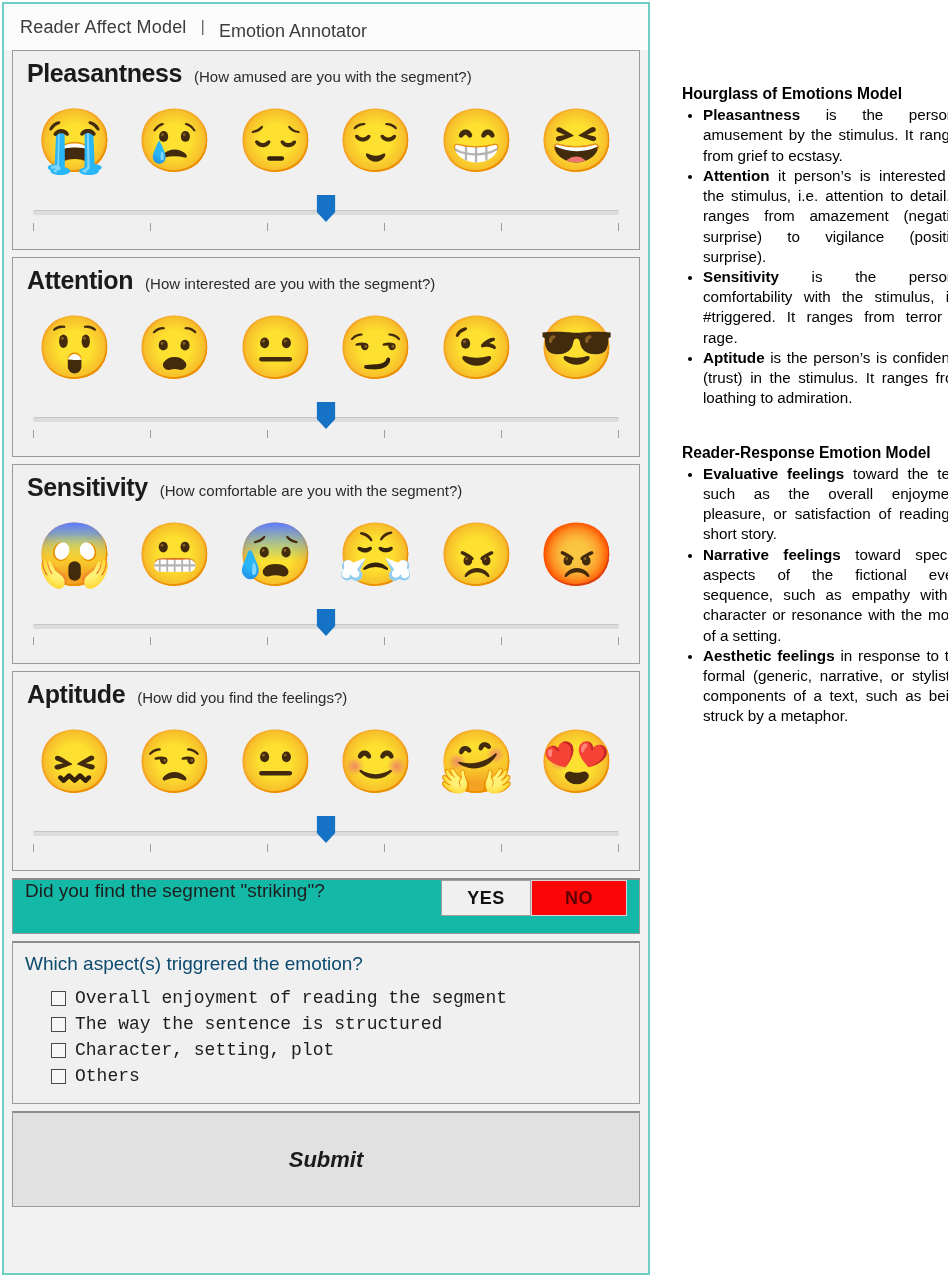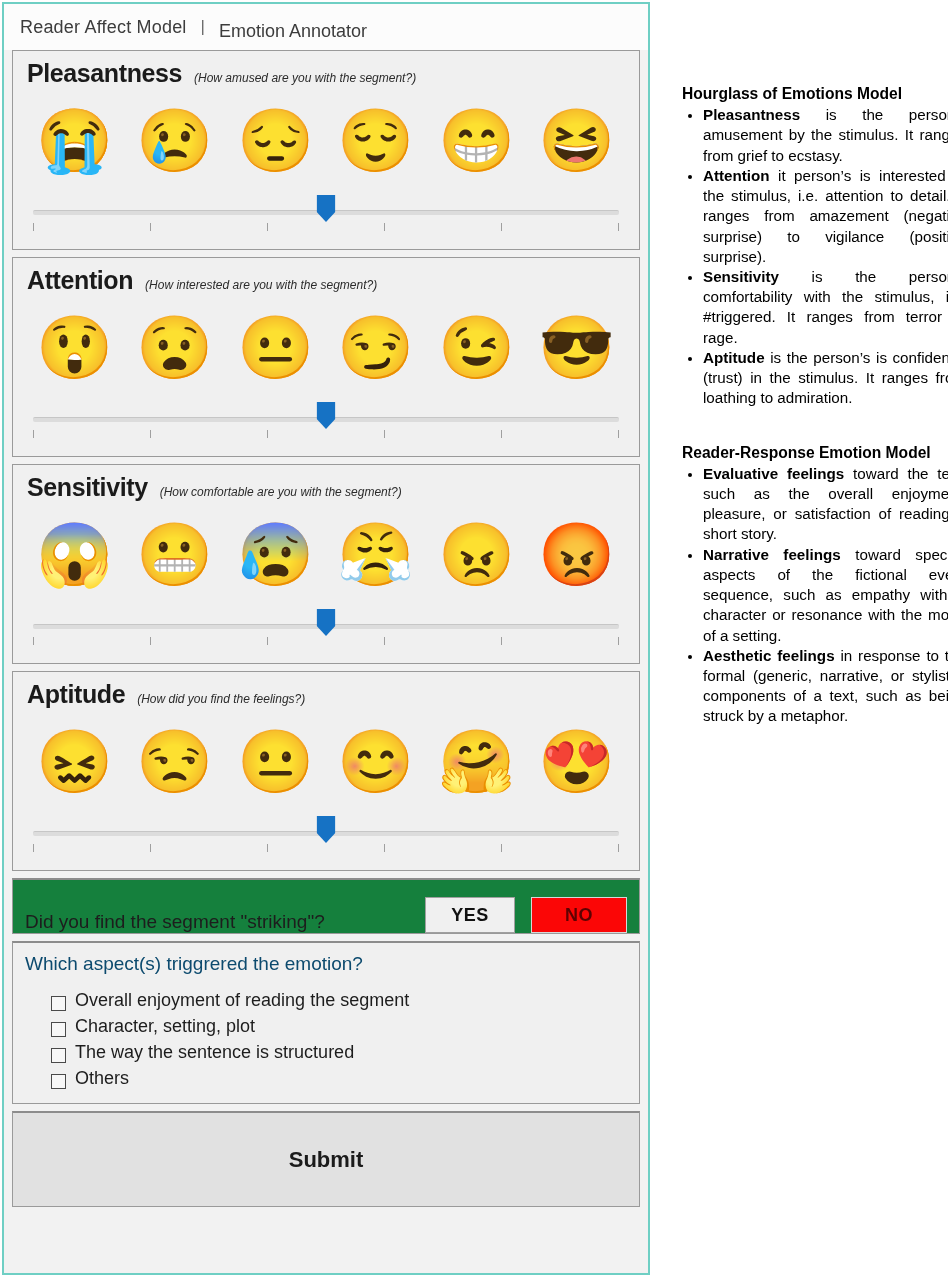--- a/index.html
+++ b/index.html
@@ -59,24 +59,23 @@
     height: 32px;
   }
   .dim-title {
     font-size: 25px;
     font-weight: bold;
     color: #1b1b1b;
     letter-spacing: -0.4px;
     font-family: "Liberation Sans", sans-serif;
   }
   .dim-q {
-    font-size: 12px;
+    font-size: 15px;
     color: #2b2b2b;
     margin-left: 12px;
-    font-style: italic;
   }
   .emoji-row {
     display: flex;
     justify-content: space-between;
     align-items: center;
     padding: 4px 6px 2px 6px;
     height: 102px;
   }
   .emoji {
     font-size: 62px;
@@ -116,44 +115,44 @@
     justify-content: space-between;
   }
   .slider-ticks span {
     display: block;
     width: 1px; height: 8px;
     background: #9f9f9f;
   }
 
   
   .striking-panel {
-    background: #15803d;
+    background: #14b8a6;
     border: 1px solid #9a9a9a;
     border-top: 2px solid #8c8c8c;
     margin-bottom: 7px;
     height: 56px;
     display: flex;
-    align-items: flex-end;
+    align-items: flex-start;
     padding: 0 12px 0 12px;
   }
   .striking-q {
     flex: 1 1 auto;
     font-size: 19px;
     color: #1d1d1d;
   }
   .btn-yes {
     width: 90px; height: 36px;
     background: #f0f0f0;
     border: 1px solid #a0a0a0;
     font-size: 18px;
     font-weight: bold;
     color: #111;
     letter-spacing: .5px;
     display: flex; align-items: center; justify-content: center;
-    margin-right: 16px;
+    margin-right: 0;
   }
   .btn-no {
     width: 96px; height: 36px;
     background: #fb0606;
     border: 1px solid #d7d7d7;
     font-size: 18px;
     font-weight: bold;
     color: #5d0202;
     letter-spacing: .5px;
     display: flex; align-items: center; justify-content: center;
@@ -167,23 +166,24 @@
     margin-bottom: 7px;
     padding: 10px 12px 14px 12px;
   }
   .aspects-q {
     font-size: 19px;
     color: #0c4a6e;
     margin-bottom: 10px;
   }
   .check-row {
     display: flex;
-    align-items: flex-end;
+    align-items: center;
     margin-left: 26px;
     height: 26px;
+    font-family: Liberation Mono, monospace;
   }
   .check-box {
     width: 15px; height: 15px;
     border: 1px solid #4a4a4a;
     background: #f7f7f7;
     margin-right: 9px;
     flex: 0 0 15px;
   }
   .check-label {
     font-size: 18px;
@@ -193,20 +193,21 @@
   
   .submit-panel {
     background: #e1e1e1;
     border: 1px solid #9a9a9a;
     border-top: 2px solid #8c8c8c;
     height: 96px;
     display: flex;
     align-items: center;
     justify-content: center;
     margin-bottom: 6px;
+    font-style: italic;
   }
   .submit-label {
     font-size: 22px;
     font-weight: bold;
     color: #1b1b1b;
   }
 
   
   .notes {
     position: absolute;
@@ -368,25 +369,25 @@
 
       <div class="aspects-panel">
         <div class="aspects-q">Which aspect(s) triggrered the emotion?</div>
 
         <div class="check-row">
           <span class="check-box"></span>
           <span class="check-label">Overall enjoyment of reading the segment</span>
         </div>
         <div class="check-row">
           <span class="check-box"></span>
-          <span class="check-label">Character, setting, plot</span>
+          <span class="check-label">The way the sentence is structured</span>
         </div>
         <div class="check-row">
           <span class="check-box"></span>
-          <span class="check-label">The way the sentence is structured</span>
+          <span class="check-label">Character, setting, plot</span>
         </div>
         <div class="check-row">
           <span class="check-box"></span>
           <span class="check-label">Others</span>
         </div>
       </div>
 
       <div class="submit-panel">
         <span class="submit-label">Submit</span>
       </div>

